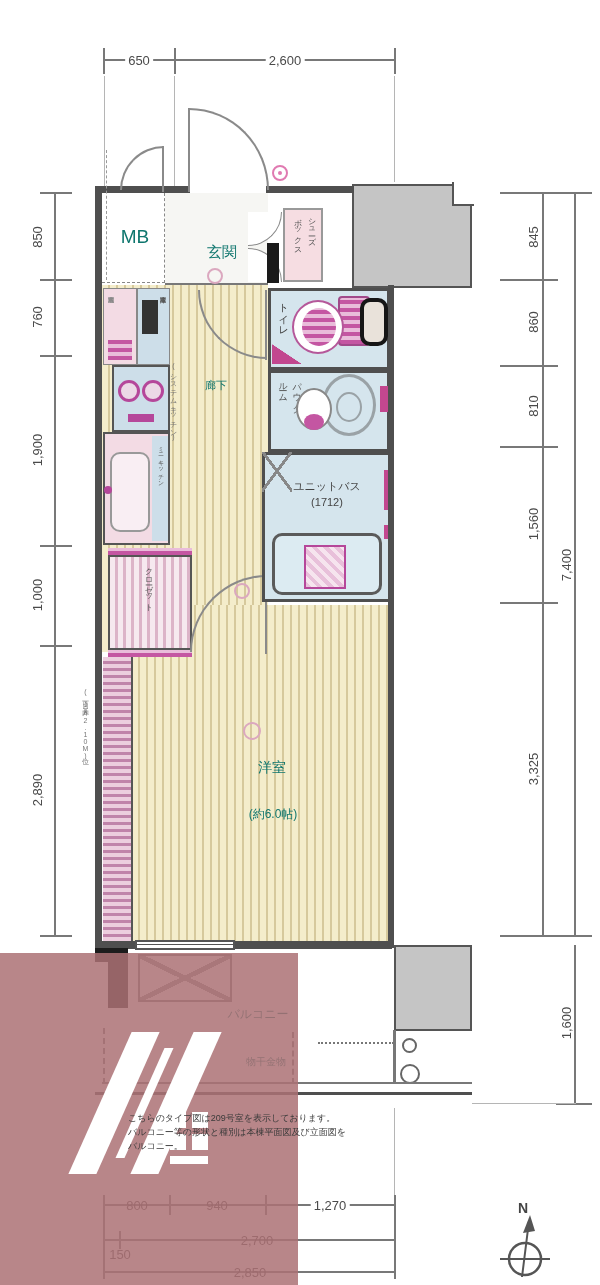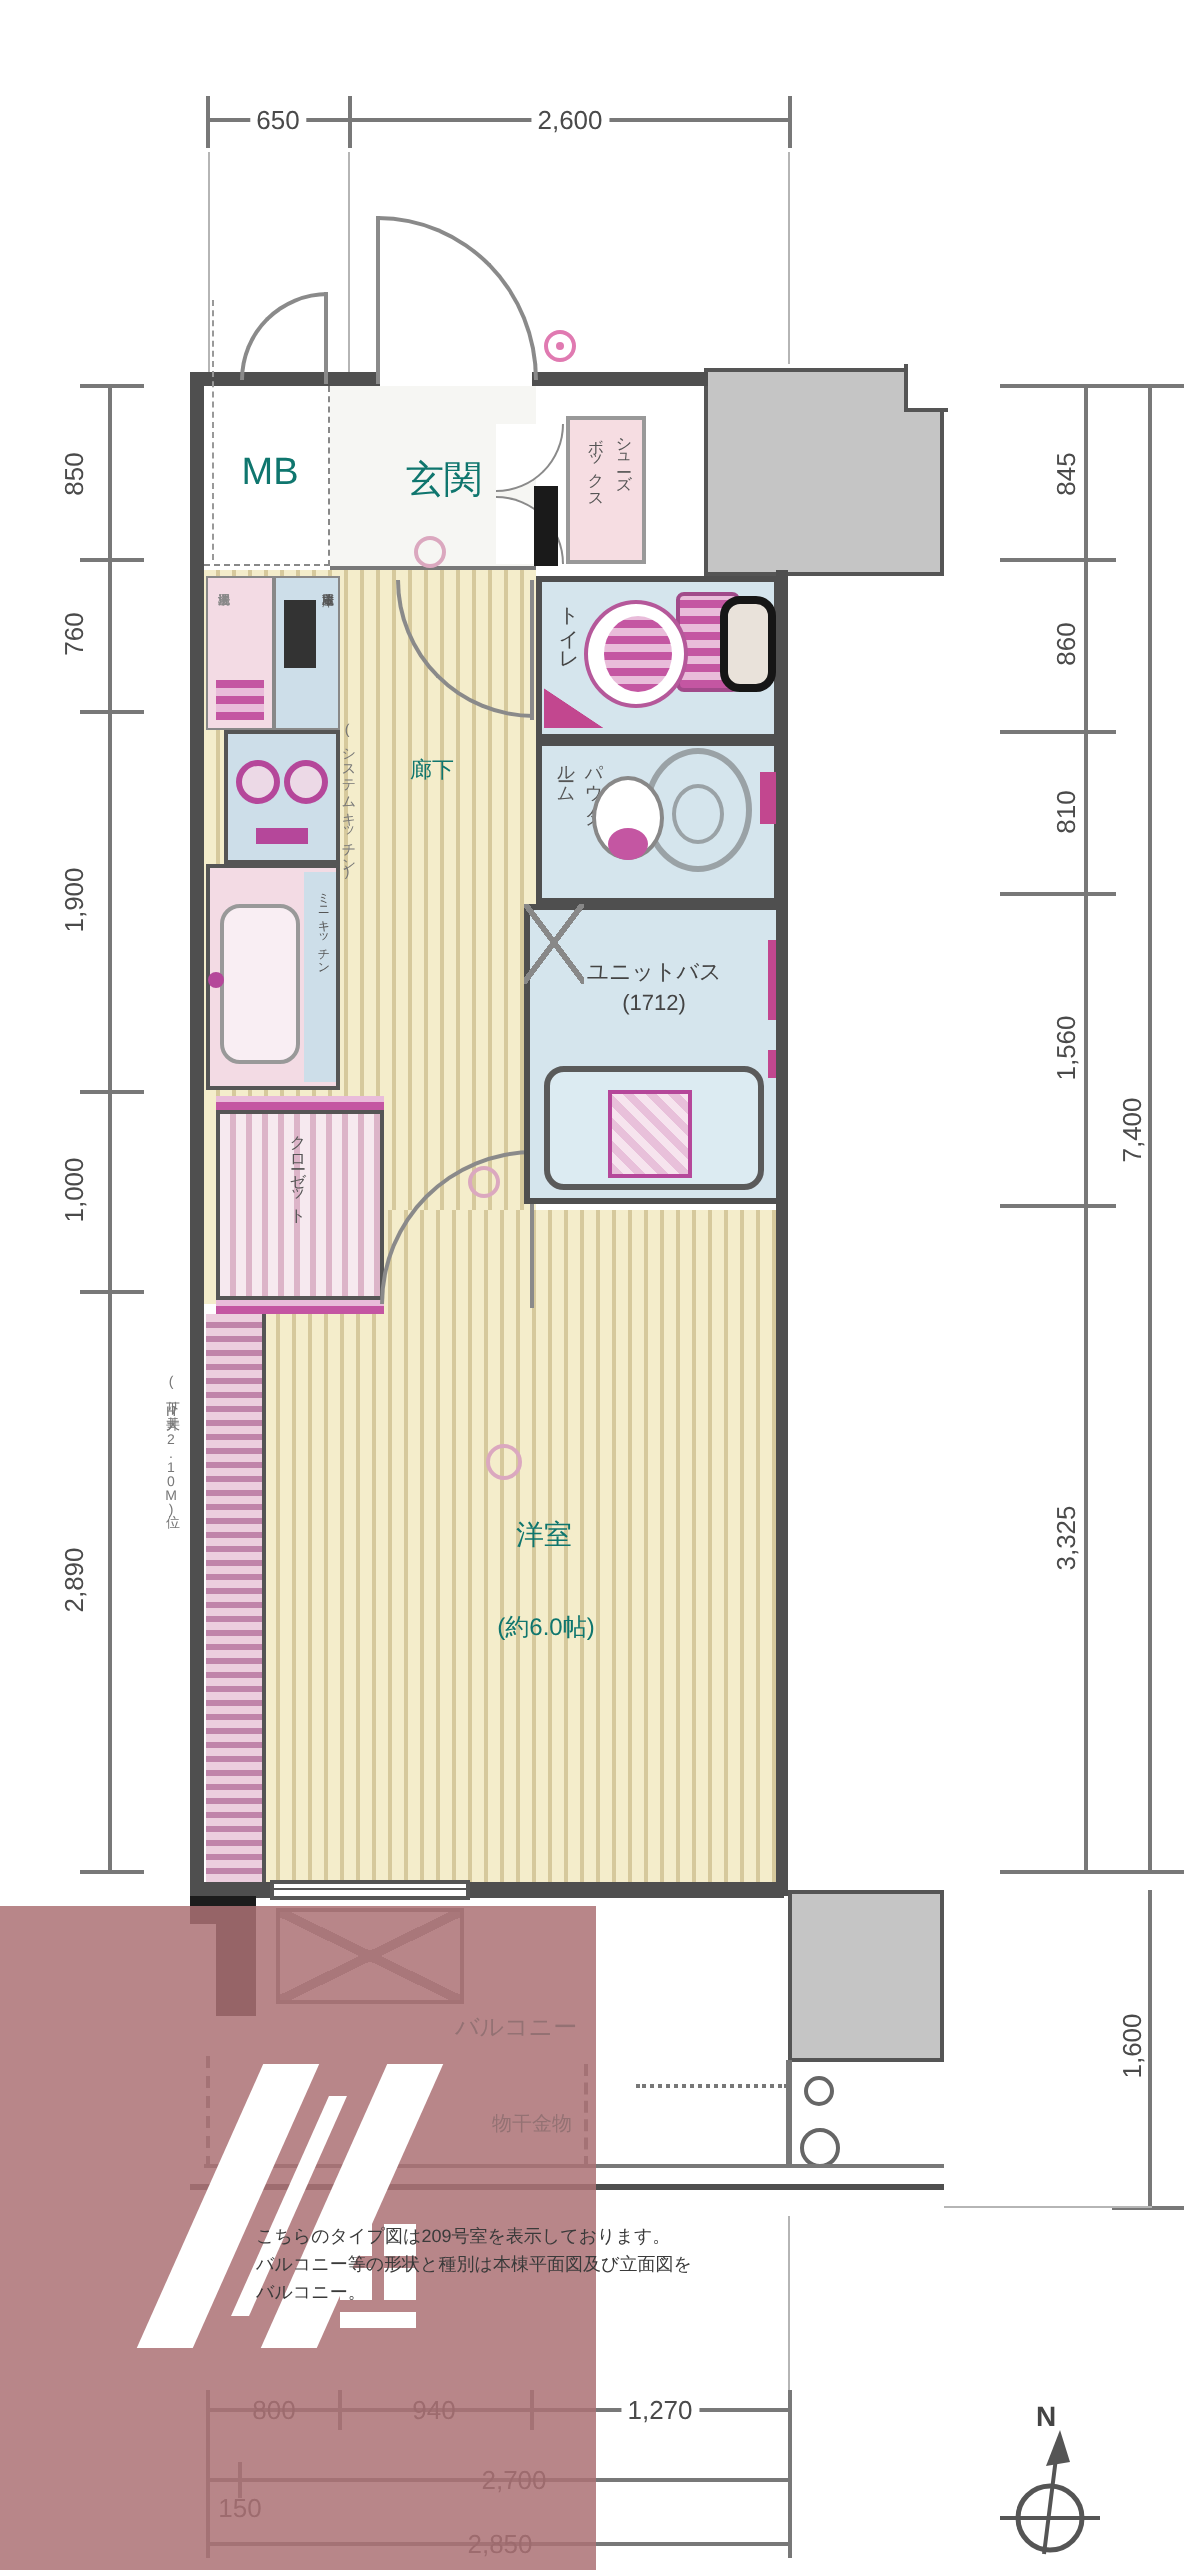--- a/index.html
+++ b/index.html
@@ -94,21 +94,21 @@
   <div class="abs" style="left:452px;top:182px;width:22px;height:24px;background:#fff;border-left:2px solid #555;border-bottom:2px solid #555;"></div>
 
   <div class="abs wall" style="left:95px;top:186px;width:95px;height:7px;"></div>
   <div class="abs wall" style="left:266px;top:186px;width:88px;height:7px;"></div>
   <div class="abs wall" style="left:95px;top:186px;width:7px;height:762px;"></div>
 
   <div class="abs" style="left:165px;top:193px;width:103px;height:92px;background:#f6f6f3;"></div>
   <div class="abs" style="left:102px;top:193px;width:63px;height:90px;background:#fff;border-right:1px dashed #888;border-bottom:1px dashed #888;"></div>
   <div class="abs" style="left:106px;top:150px;width:0;height:130px;border-left:1px dashed #999;"></div>
   <div class="abs rlabel" style="left:135px;top:237px;font-size:19px;">MB</div>
-  <div class="abs rlabel" style="left:222px;top:240px;font-size:19px;">玄関</div>
+  <div class="abs rlabel" style="left:222px;top:252px;font-size:15px;">玄関</div>
   <div class="abs dline" style="left:165px;top:283px;width:103px;height:2px;"></div>
 
   <div class="abs" style="left:283px;top:208px;width:40px;height:74px;background:#f6dde2;border:2px solid #999;"></div>
   <div class="abs vtext" style="left:305px;top:213px;font-size:8px;">シューズ</div>
   <div class="abs vtext" style="left:291px;top:213px;font-size:8px;">ボックス</div>
 
   <div class="abs arc" style="left:189px;top:108px;width:80px;height:82px;border-top-width:2px;border-right-width:2px;border-top-right-radius:100%;"></div>
   <div class="abs" style="left:188px;top:108px;width:2px;height:84px;background:#8a8a8a;"></div>
   <div class="abs arc" style="left:120px;top:146px;width:44px;height:44px;border-top-width:2px;border-left-width:2px;border-top-left-radius:100%;"></div>
   <div class="abs" style="left:162px;top:146px;width:2px;height:46px;background:#8a8a8a;"></div>

